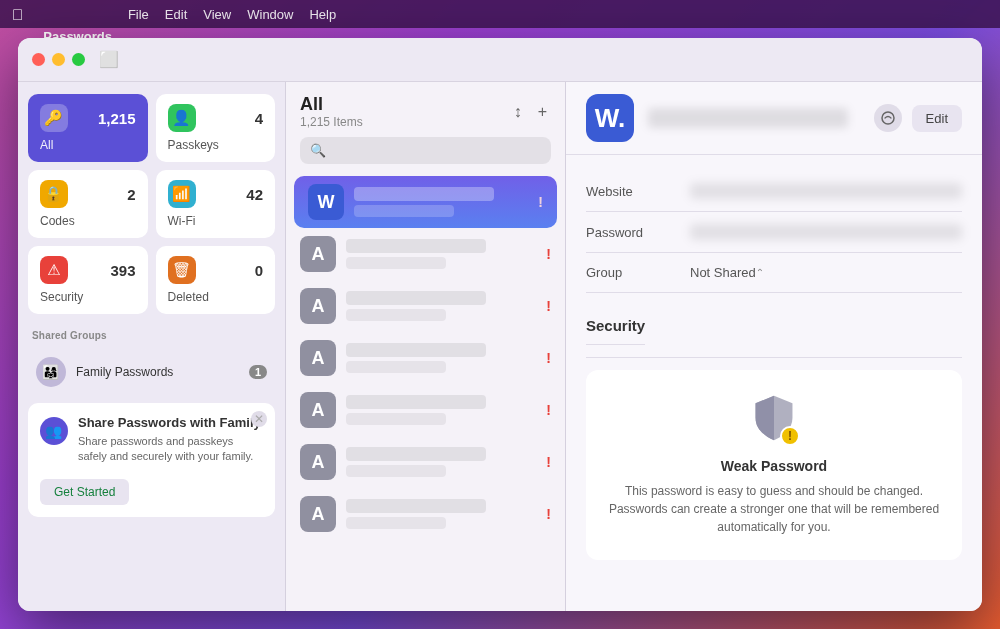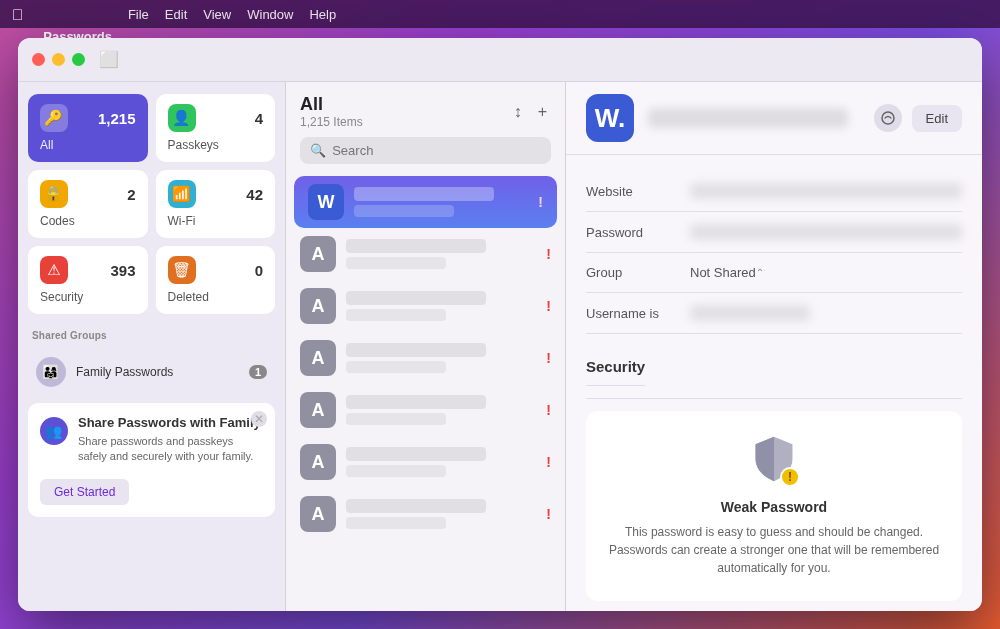--- a/index.html
+++ b/index.html
@@ -217,21 +217,21 @@
     }
     .share-promo-title { font-size: 13px; font-weight: 600; color: #333; margin-bottom: 4px; }
     .share-promo-desc { font-size: 11px; color: #666; line-height: 1.4; }
     .get-started-btn {
       background: #e8e4f0;
       border: none;
       border-radius: 6px;
       padding: 6px 14px;
       font-size: 12px;
       font-weight: 500;
-      color: #6d28d9;
+      color: #15803d;
       cursor: pointer;
       margin-top: 8px;
     }
 
     
     .list-panel {
       width: 280px;
       background: #f5f2f8;
       border-right: 1px solid #d5d0de;
       display: flex;
@@ -621,21 +621,20 @@
             <div class="list-title">All</div>
             <div class="list-subtitle">1,215 Items</div>
           </div>
           <div class="list-actions">
             <button class="list-action-btn">↕︎</button>
             <button class="list-action-btn">+</button>
           </div>
         </div>
         <div class="search-box">
           <span class="search-icon">🔍</span>
-          <input class="search-input" type="text" placeholder="Search" style="">
         </div>
       </div>
 
       <div class="list-items">
 
         <div class="list-item selected">
           <div class="list-item-avatar avatar-blue">W</div>
           <div class="list-item-info">
             <div class="list-item-name"></div>
             <div class="list-item-sub"></div>
@@ -725,24 +724,20 @@
         </div>
 
         <div class="field-row">
           <span class="field-label">Group</span>
           <div class="field-dropdown">
             <span>Not Shared</span>
             <span class="field-dropdown-icon">⌃</span>
           </div>
         </div>
 
-        <div class="field-row">
-          <span class="field-label">Username is</span>
-          <div class="username-is-blur"></div>
-        </div>
 
         <div class="security-section">
           <div class="field-row">
             <span class="security-title">Security</span>
           </div>
 
           <div class="weak-password-card">
             <div class="shield-icon-container">
               <svg class="shield-icon-svg" viewBox="0 0 48 52" fill="none">
                 <path d="M24 2 L44 10 L44 26 C44 38 34 46 24 50 C14 46 4 38 4 26 L4 10 Z" fill="#b0b0c0"></path>

